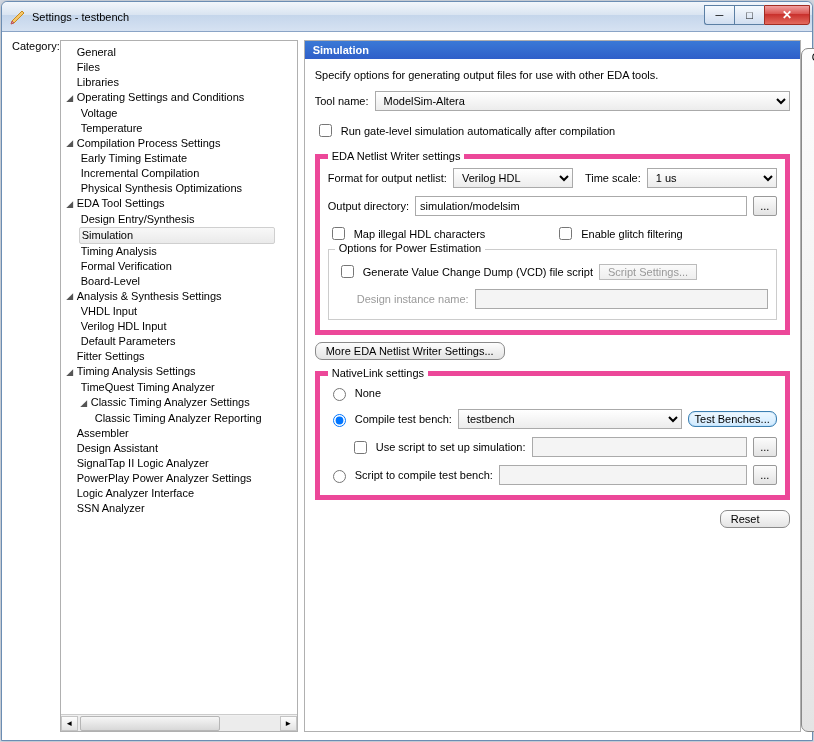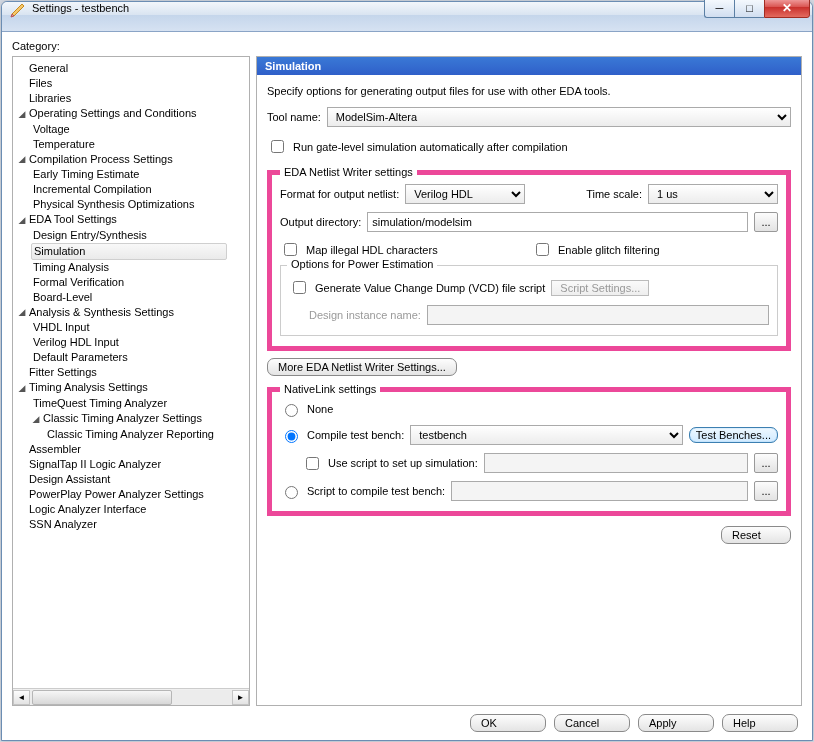--- a/index.html
+++ b/index.html
@@ -1,27 +1,27 @@
 <!DOCTYPE html>
 <html><head>
 <meta charset="utf-8">
 <style>
 * { box-sizing: border-box; font-family: "Segoe UI", Tahoma, sans-serif; font-size: 11px; }
 body { margin: 0; background: #d6dce6; width: 814px; height: 742px; overflow: hidden; }
 .window { background: #fff; border: 1px solid #6b8db3; border-radius: 6px 6px 0 0; margin: 1px; height: 740px; display: flex; flex-direction: column; box-shadow: 0 0 6px rgba(0,0,0,.2);}
-.titlebar { height: 30px; background: linear-gradient(#f2f6fb, #d9e4f1 45%, #c5d6eb 46%, #d6e2f2); border-bottom: 1px solid #8aa4c6; display: flex; align-items: flex-start; padding: 0 2px 0 8px; border-radius: 6px 6px 0 0;}
+.titlebar { height: 30px; background: linear-gradient(#f2f6fb, #d9e4f1 45%, #c5d6eb 46%, #d6e2f2); border-bottom: 1px solid #8aa4c6; display: flex; align-items: center; padding: 0 2px 0 8px; border-radius: 6px 6px 0 0;}
 .titlebar .icon { width: 16px; height: 16px; margin-right: 6px;}
 .titlebar .title { flex: 1; color: #000; }
 .titlebar .winbtns { display: flex; gap: 0; }
 .winbtn { width: 30px; height: 20px; border: 1px solid #5b7fa4; background: linear-gradient(#f6fafe,#d1def0); display:flex; align-items:center; justify-content:center; margin-top:-4px; }
 .winbtn.min { border-top-left-radius:0; border-bottom-left-radius:3px; border-right:none;}
 .winbtn.max { border-right:none;}
 .winbtn.close { background: linear-gradient(#f1a0a0,#d9534f 45%,#c9302c 46%,#e36a5e); border-color: #a12c22; border-top-right-radius:0; border-bottom-right-radius:3px; width:46px;}
 .winbtn.close span{ color:#fff; font-weight:bold; font-size:12px;}
-.content { flex: 1; display: flex; flex-direction: column; padding: 8px 10px;}
+.content { flex: 1; display: flex; flex-direction: row; padding: 8px 10px;}
 .catlabel { margin-bottom: 4px; }
 .mainrow { flex:1; display:flex; gap:6px; min-height:0;}
 .treepane { width: 238px; border: 1px solid #b0b0b0; background: #fff; overflow: auto; padding: 4px 0 0 4px;}
 .tree ul { list-style:none; margin:0; padding-left: 14px;}
 .tree > ul { padding-left: 0;}
 .tree li { white-space: nowrap; line-height: 15px; }
 .tree .lbl { padding: 0 2px; cursor: default;}
 .tree .lbl.sel { background: linear-gradient(#f8f8f8,#eaeaea); border:1px solid #cfcfcf; border-radius:2px; display:inline-block; width: 196px; padding: 0 2px;}
 .tree .tw { display:inline-block; width:10px; text-align:center; color:#555; font-size:9px; vertical-align:middle; }
 .settingspane { flex:1; border:1px solid #b0b0b0; background:#fff; display:flex; flex-direction:column;}
@@ -121,22 +121,22 @@
               <ul>
                 <li><span class="lbl">TimeQuest Timing Analyzer</span></li>
                 <li><span class="tw">◢</span><span class="lbl">Classic Timing Analyzer Settings</span>
                   <ul>
                       <li><span class="lbl">Classic Timing Analyzer Reporting</span></li>
                     </ul>
                 </li>
               </ul>
             </li>
             <li><span class="tw"></span><span class="lbl">Assembler</span></li>
+            <li><span class="tw"></span><span class="lbl">Design Assistant</span></li>
             <li><span class="tw"></span><span class="lbl">SignalTap II Logic Analyzer</span></li>
-            <li><span class="tw"></span><span class="lbl">Design Assistant</span></li>
             <li><span class="tw"></span><span class="lbl">PowerPlay Power Analyzer Settings</span></li>
             <li><span class="tw"></span><span class="lbl">Logic Analyzer Interface</span></li>
             <li><span class="tw"></span><span class="lbl">SSN Analyzer</span></li>
           </ul>
         </div>
         <div class="hscroll">
           <div class="arrow">◄</div>
           <div class="track">
               <div class="thumb"></div>
             </div>

